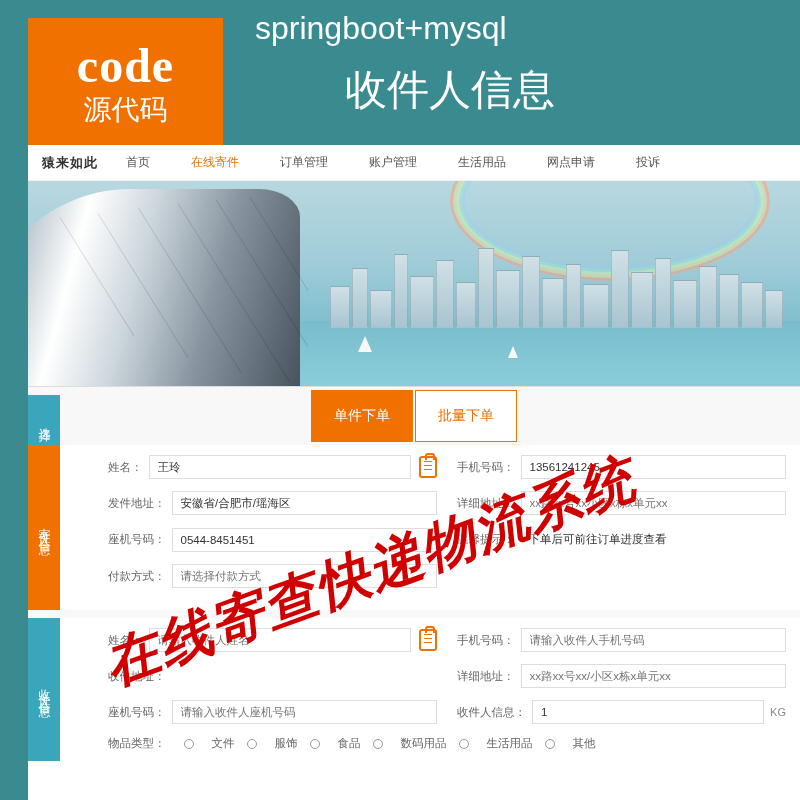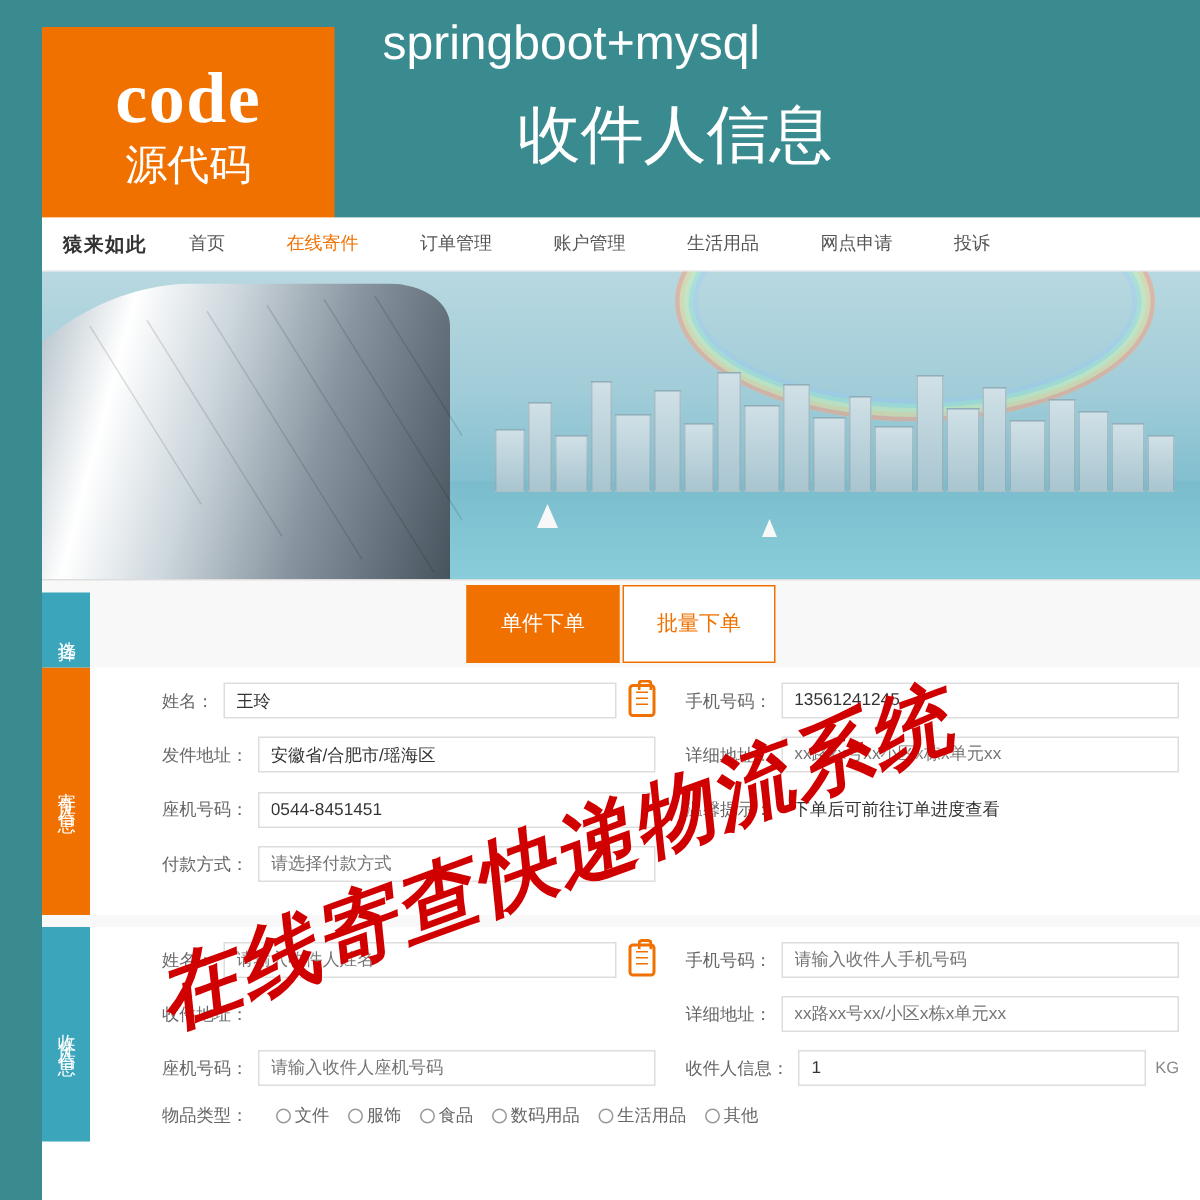--- a/index.html
+++ b/index.html
@@ -52,21 +52,21 @@
 .panel-body { flex: 1; padding: 10px 14px 10px 48px; }
 .row { display: flex; gap: 20px; margin-bottom: 12px; }
 .field { flex: 1; display: flex; align-items: center; font-size: 11.5px; }
 .lbl { color: #666; white-space: nowrap; margin-right: 6px; }
 .inp { flex: 1; border: 1px solid #ddd; padding: 5px 8px; font-size: 11.5px; background: #fff; color: #333; }
 .inp.ro { background: transparent; border: none; }
 .clip-icon { width: 18px; height: 22px; border: 2px solid #f07000; border-radius: 3px; margin-left: 8px; position: relative; cursor: pointer; }
 .clip-icon::before { content: ""; position: absolute; top: -5px; left: 4px; width: 6px; height: 5px; border: 2px solid #f07000; border-bottom: none; border-radius: 3px 3px 0 0; }
 .clip-icon::after { content: ""; position: absolute; top: 3px; left: 3px; right: 3px; height: 1px; background: #f07000; box-shadow: 0 4px 0 #f07000, 0 8px 0 #f07000; }
 .cat-row { display: flex; align-items: center; font-size: 11.5px; gap: 12px; }
-.cat-opt { display: flex; align-items: center; gap: 3px; color: #666; cursor: pointer; }
+.cat-opt { display: flex; align-items: center; gap: 18px; color: #666; cursor: pointer; }
 .cat-radio { width: 10px; height: 10px; border: 1px solid #999; border-radius: 50%; display: inline-block; }
 .overlay-text { position: absolute; left: 90px; top: 536px; color: #d00000; font-size: 54px; font-weight: bold; transform: rotate(-20deg); font-style: italic; letter-spacing: 2px; pointer-events: none; text-shadow: 1px 1px 0 rgba(255,255,255,.3); white-space: nowrap; }
 .kg { font-size: 11px; color: #888; margin-left: 6px; }
 </style>
 </head>
 <body>
 
 <div class="logo-box">
   <div class="logo-code">code</div>
   <div class="logo-sub">源代码</div>

